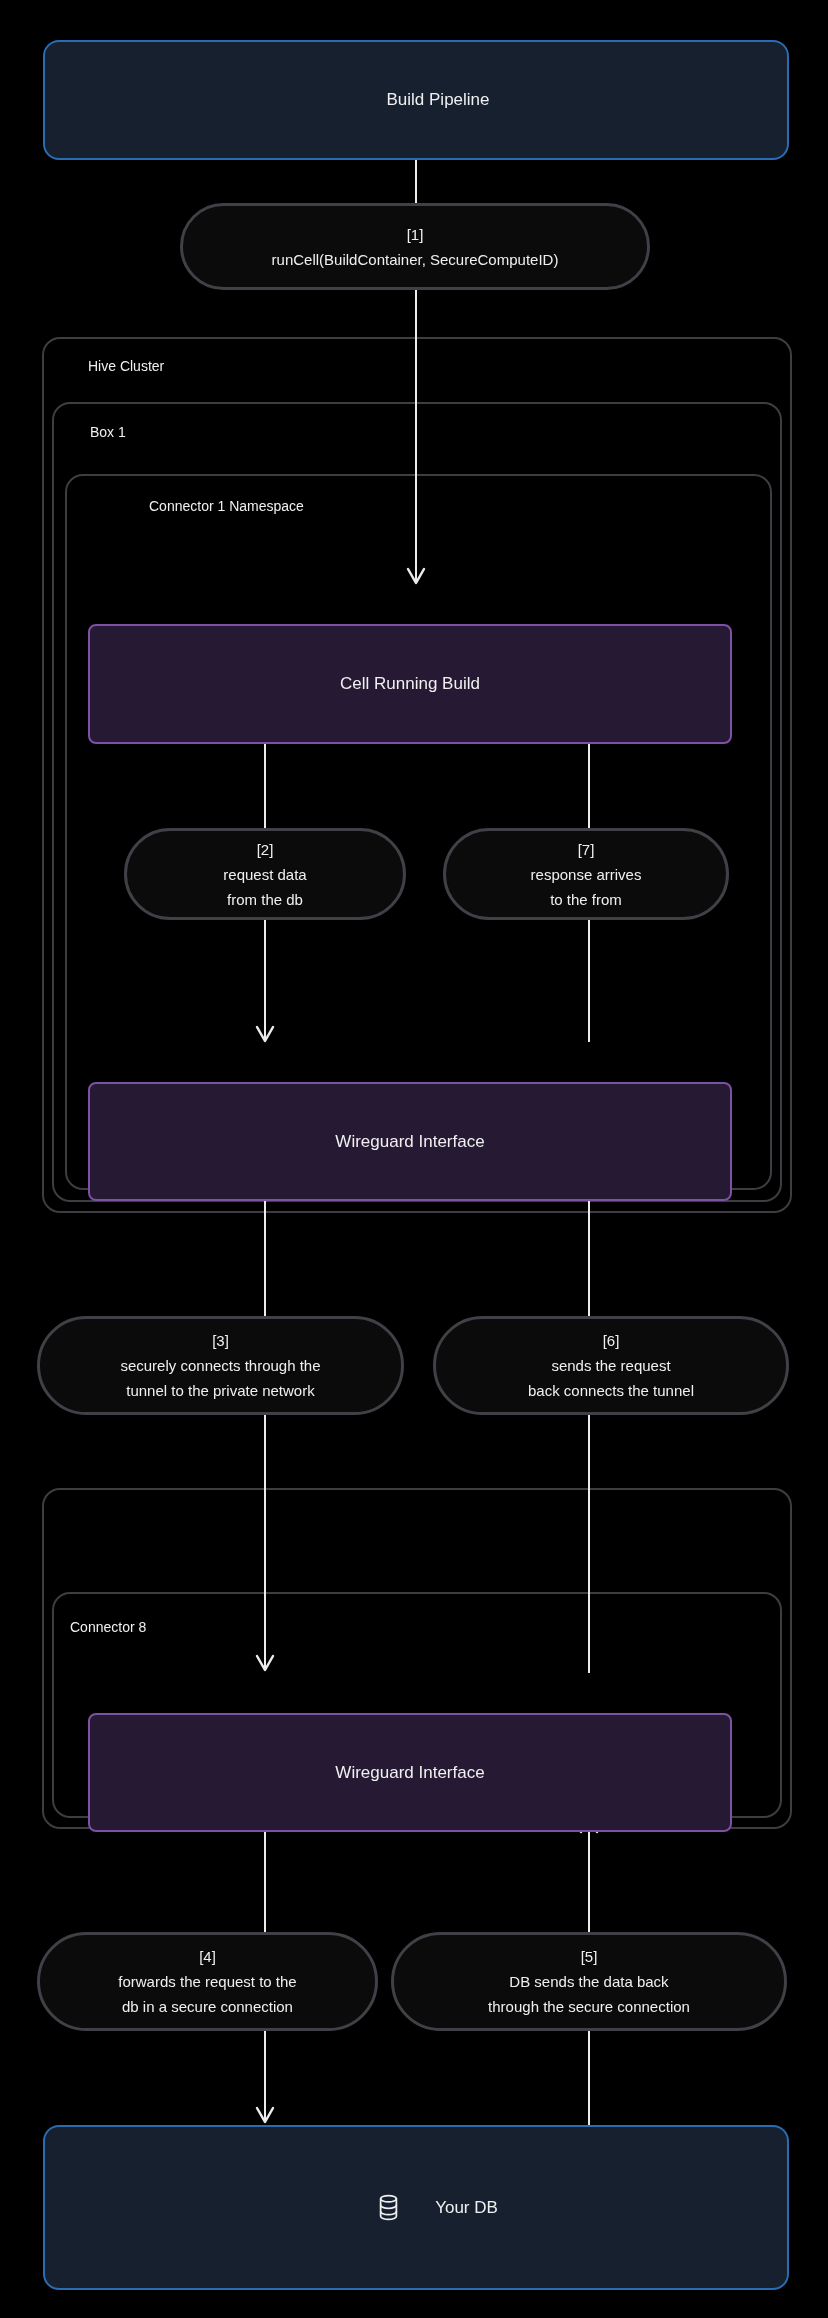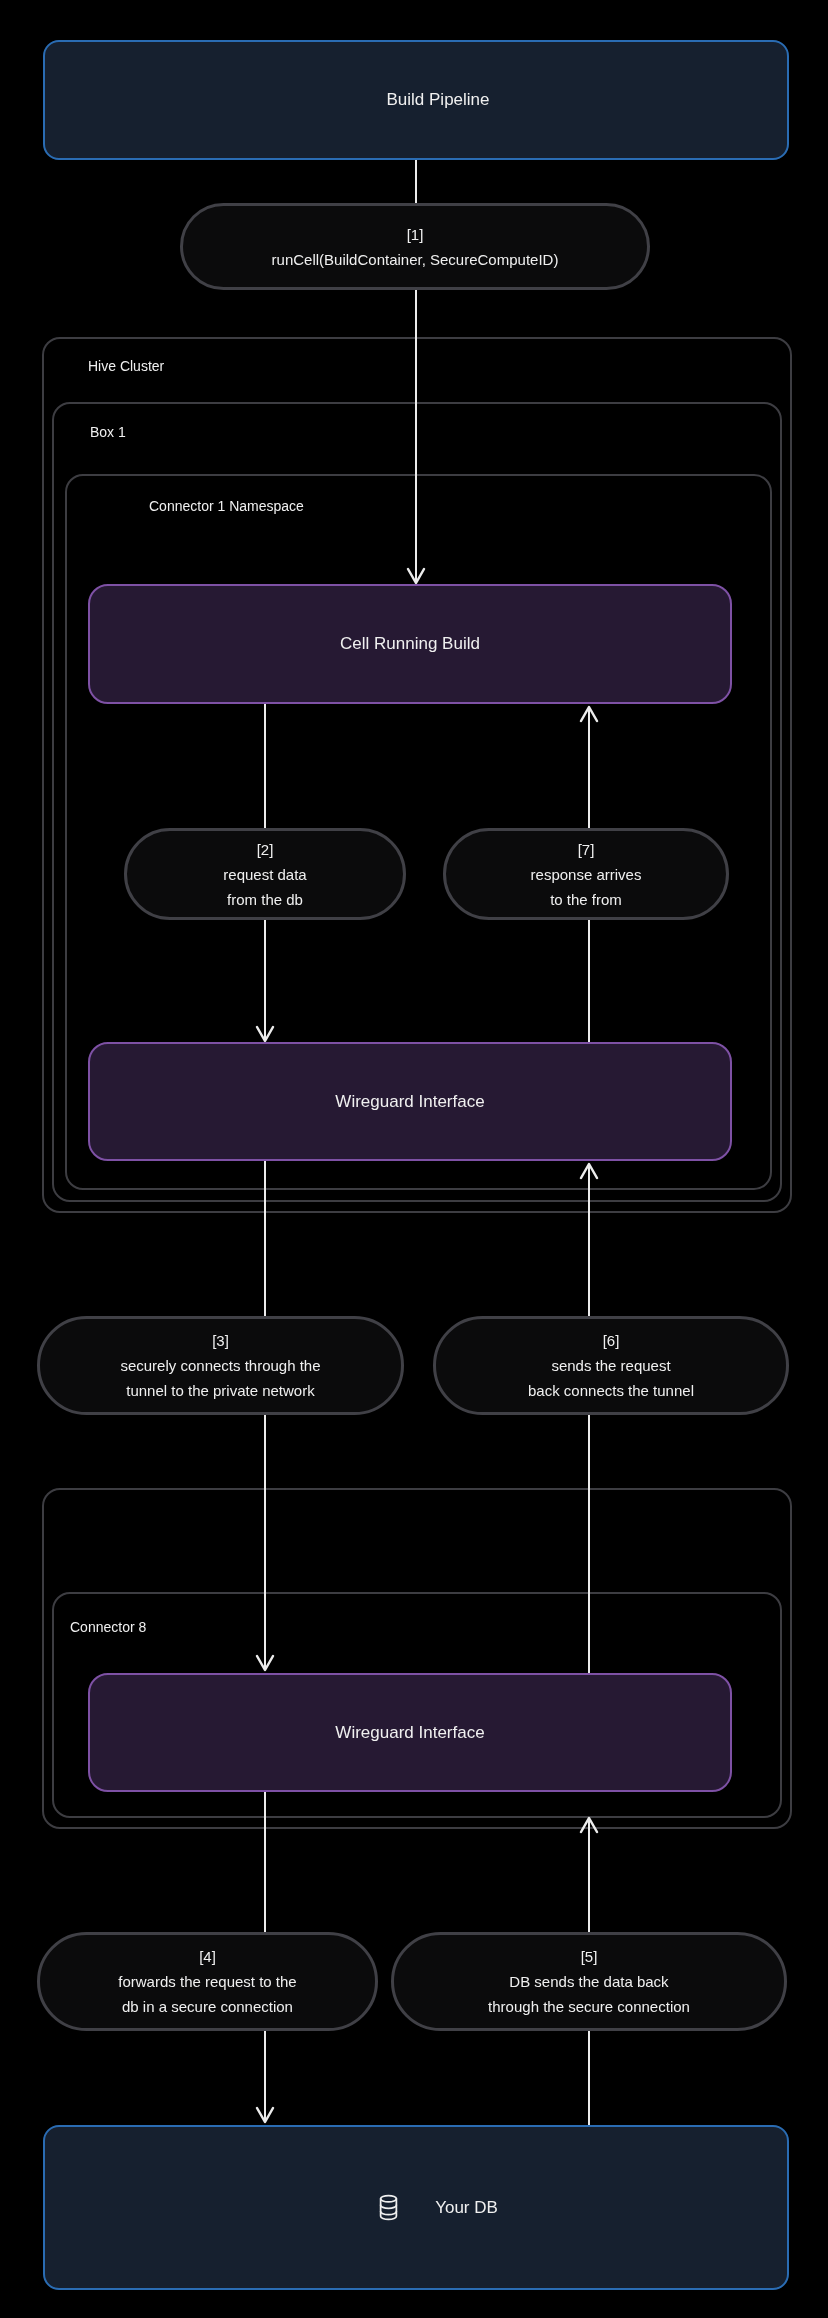--- a/index.html
+++ b/index.html
@@ -53,21 +53,22 @@
   }
   .navy{
     background:var(--navy-fill);
     border:2px solid var(--navy-border);
     border-radius:16px;
     padding-left:44px;
   }
   .purple{
     background:var(--purple-fill);
     border:2px solid var(--purple-border);
-    border-radius:20px;
+    border-radius:8px;
+    margin-top:40px;
   }
   .pill{
     position:absolute;
     display:flex;
     flex-direction:column;
     align-items:center;
     justify-content:center;
     background:var(--pill-fill);
     border:3px solid var(--pill-border);
     border-radius:60px;

